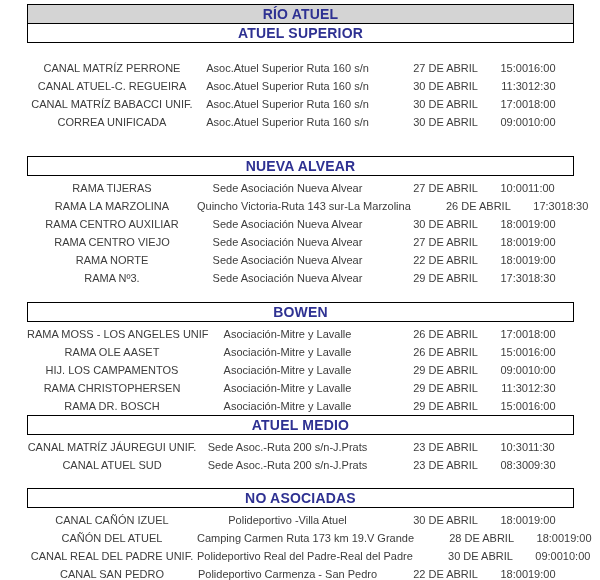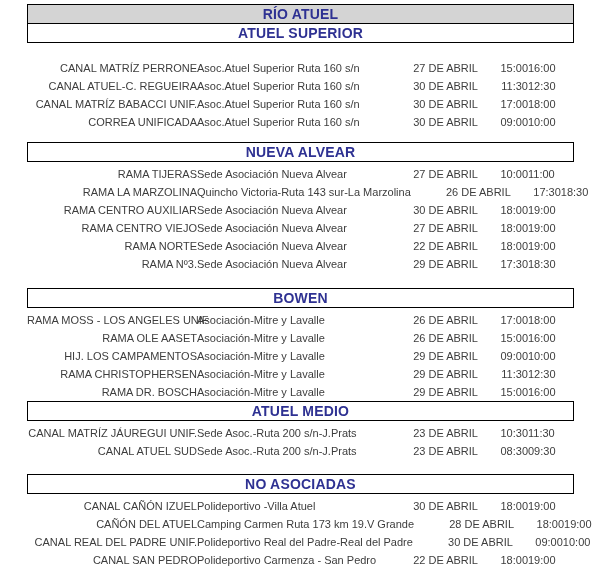--- a/index.html
+++ b/index.html
@@ -31,40 +31,40 @@
     font-size: 14px;
     font-weight: bold;
     color: var(--header-text);
     letter-spacing: 0.2px;
     white-space: nowrap;
   }
   .section { margin-top: 15px; }
   .section .header-box { margin-top: 0; }
   .sec-atuel-superior { margin-top: 0; }
   .sec-atuel-superior .header-box { margin-top: -1.5px; }
-  .sec-nueva-alvear { margin-top: 11px; }
+  .sec-nueva-alvear { margin-top: 25px; }
   .sec-bowen { margin-top: 15px; }
   .sec-atuel-medio { margin-top: 0; }
   .sec-no-asociadas { margin-top: 14px; }
   .rows { padding-top: 3px; }
   .sec-atuel-superior .rows { padding-top: 16px; }
   .row {
     display: grid;
     grid-template-columns: 170px 1fr 100px 50px 46px;
     height: 18px;
     align-items: center;
   }
   .cell {
     font-size: 11px;
     color: var(--row-text);
     white-space: nowrap;
     overflow: visible;
   }
-  .cell.name { text-align: right; }
-  .cell.location { }
+  .cell.name { text-align: center; }
+  .cell.location { text-align: center; }
   .cell.date { text-align: right; }
   .cell.t1 { text-align: right; }
   .cell.t2 { text-align: left; }
 </style>
 </head>
 <body>
 
 <div class="doc">
   <div class="header-box river">
     <span>RÍO ATUEL</span>

